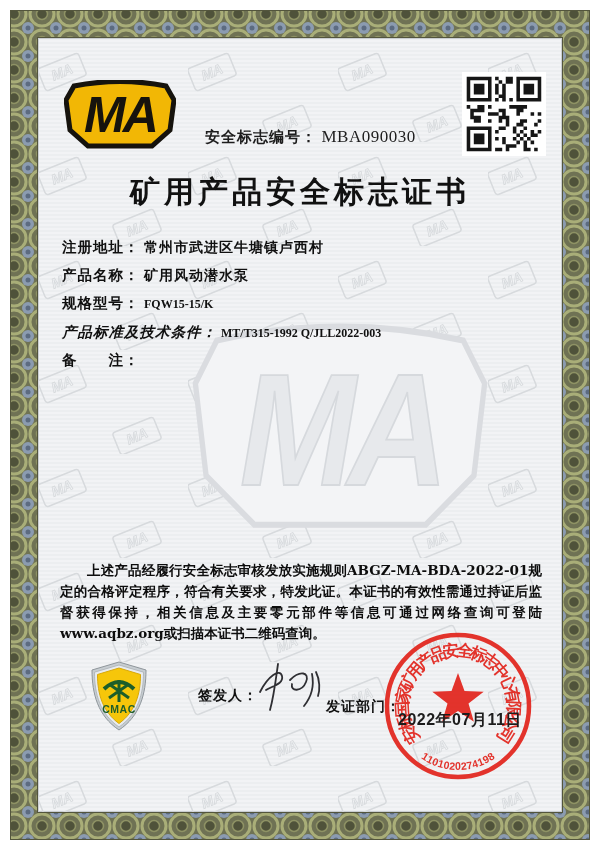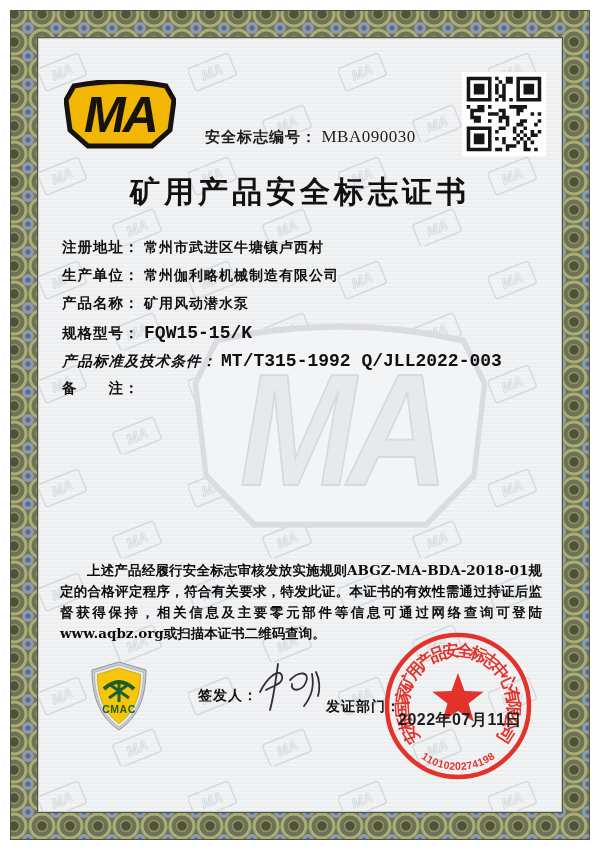--- a/index.html
+++ b/index.html
@@ -19,21 +19,21 @@
   .qr-svg{position:absolute;left:462px;top:72px;z-index:2;}
   .cert-title{position:absolute;left:0;top:172px;width:600px;text-align:center;z-index:2;
               font-family:"DejaVu Serif","Liberation Serif",serif;font-weight:900;font-size:30px;
               letter-spacing:4px;color:#111;}
   .fields{position:absolute;left:62px;top:238px;width:486px;z-index:2;}
   .row{height:28.2px;font-size:14.5px;color:#101010;white-space:nowrap;}
   .lbl{display:inline-block;min-width:78px;font-weight:700;letter-spacing:1px;
        font-family:"Liberation Sans","DejaVu Sans",sans-serif;}
   .lbl-long{min-width:0;font-style:italic;}
   .val-kai{font-family:"DejaVu Serif","Liberation Serif",serif;font-weight:700;font-size:14px;letter-spacing:1px;}
-  .val-num{font-family:Liberation Mono, monospace;font-weight:700;font-size:18px;}
+  .val-num{font-family:Liberation Serif, serif;font-weight:700;font-size:12px;}
   .vdate{display:inline-block;min-width:163px;}
   .lbl2{min-width:83px;}
   .paragraph{position:absolute;left:60px;top:560px;width:482px;z-index:2;
              font-family:"DejaVu Serif","Liberation Serif",serif;font-weight:700;font-size:13.5px;
              line-height:1.55;color:#0d0d0d;text-align:justify;text-indent:2em;}
   .badge-svg{position:absolute;left:88px;top:660px;z-index:2;}
   .signer-label{position:absolute;left:198px;top:687px;z-index:2;font-weight:700;font-size:14px;color:#111;letter-spacing:1px;}
   .signature-svg{position:absolute;left:246px;top:656px;z-index:4;}
   .issuer-label{position:absolute;left:326px;top:698px;z-index:2;font-weight:700;font-size:14px;color:#111;letter-spacing:1px;}
   .stamp-svg{position:absolute;left:380px;top:628px;z-index:5;opacity:.93;}
@@ -105,42 +105,38 @@
   </svg>
 
   <div class="cert-title">矿用产品安全标志证书</div>
 
   <div class="fields">
     <div class="row">
       <span class="lbl">注册地址：</span>
       <span class="val-kai">常州市武进区牛塘镇卢西村</span>
     </div>
     <div class="row">
-      <span class="lbl">生产单位：</span>
-      <span class="val-kai">常州伽利略机械制造有限公司</span>
-    </div>
-    <div class="row">
       <span class="lbl">产品名称：</span>
       <span class="val-kai">矿用风动潜水泵</span>
     </div>
     <div class="row">
       <span class="lbl">规格型号：</span>
       <span class="val-num">FQW15-15/K</span>
     </div>
     <div class="row">
       <span class="lbl lbl-long">产品标准及技术条件：</span>
       <span class="val-num">MT/T315-1992 Q/JLL2022-003</span>
     </div>
     <div class="row">
       <span class="lbl">备　　注：</span>
       <span class="val-kai"></span>
     </div>
   </div>
 
-  <div class="paragraph">上述产品经履行安全标志审核发放实施规则ABGZ-MA-BDA-2018-01规定的合格评定程序，符合有关要求，特发此证。本证书的有效性需通过持证后监督获得保持，相关信息及主要零元部件等信息可通过网络查询可登陆www.aqbz.org或扫描本证书二维码查询。</div>
+  <div class="paragraph">上述产品经履行安全标志审核发放实施规则ABGZ-MA-BDA-2022-01规定的合格评定程序，符合有关要求，特发此证。本证书的有效性需通过持证后监督获得保持，相关信息及主要零元部件等信息可通过网络查询可登陆www.aqbz.org或扫描本证书二维码查询。</div>
 
   <svg class="badge-svg" width="62" height="72" viewBox="0 0 62 72">
     <path d="M31,2 L58,10 C58,34 52,56 31,70 C10,56 4,34 4,10 Z" fill="#c7cdd1" stroke="#8f969b" stroke-width="1"></path>
     <path d="M31,5 L55.5,12.2 C55.5,34 50,54 31,67 C12,54 6.5,34 6.5,12.2 Z" fill="#e8ebed" stroke="#aab0b5" stroke-width="0.8"></path>
     <path d="M31,8 L52.5,14.5 C52.5,34 47.5,51.5 31,63.5 C14.5,51.5 9.5,34 9.5,14.5 Z" stroke="#d9a908" stroke-width="1" fill="#F6C60A"></path>
     <g>
       <path d="M16,29 Q31,15 46,29" fill="none" stroke-width="4" stroke="#1D5E2A"></path>
       <path d="M21,38 L41,24 M21,24 L41,38 M31,20 L31,42" fill="none" stroke-width="3" stroke="#1D5E2A"></path>
     </g>
     <text x="31" y="53" text-anchor="middle" font-size="10.5" font-weight="900" letter-spacing="0.5" fill="#1D5E2A">CMAC</text>

